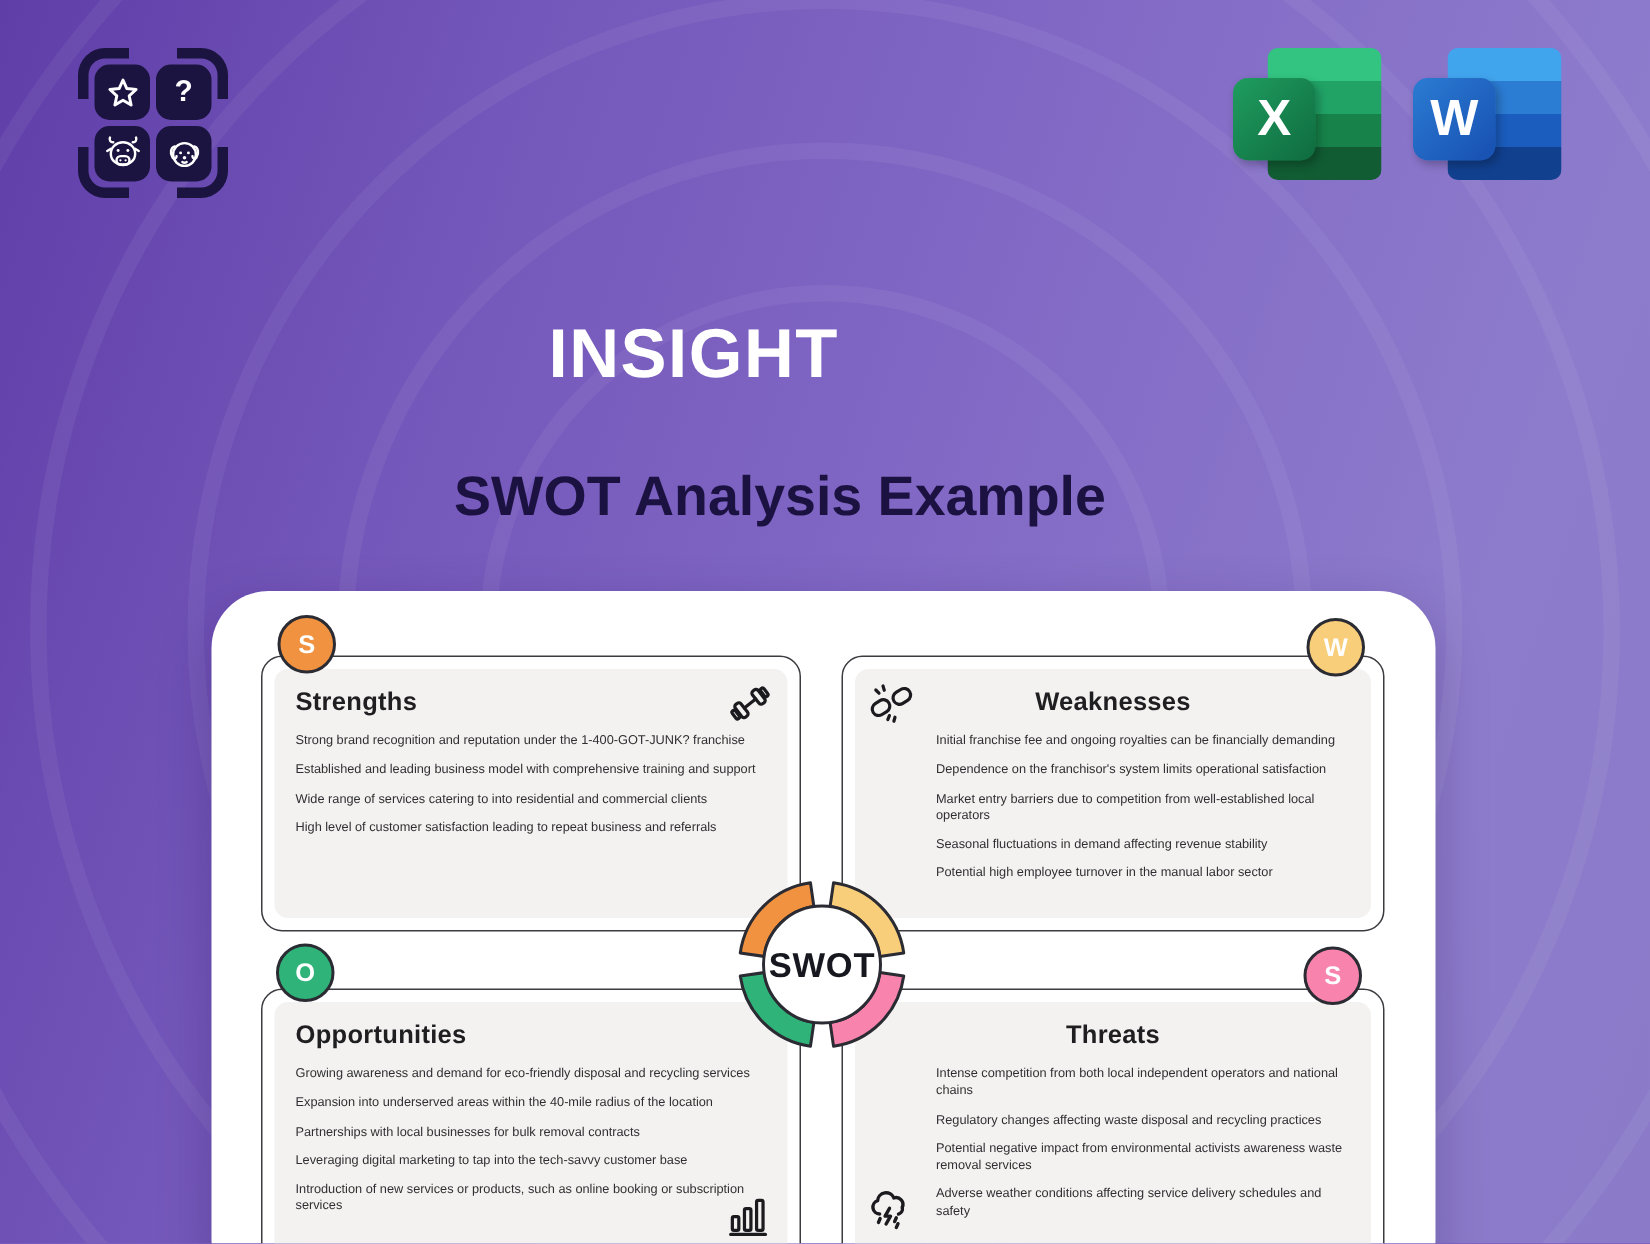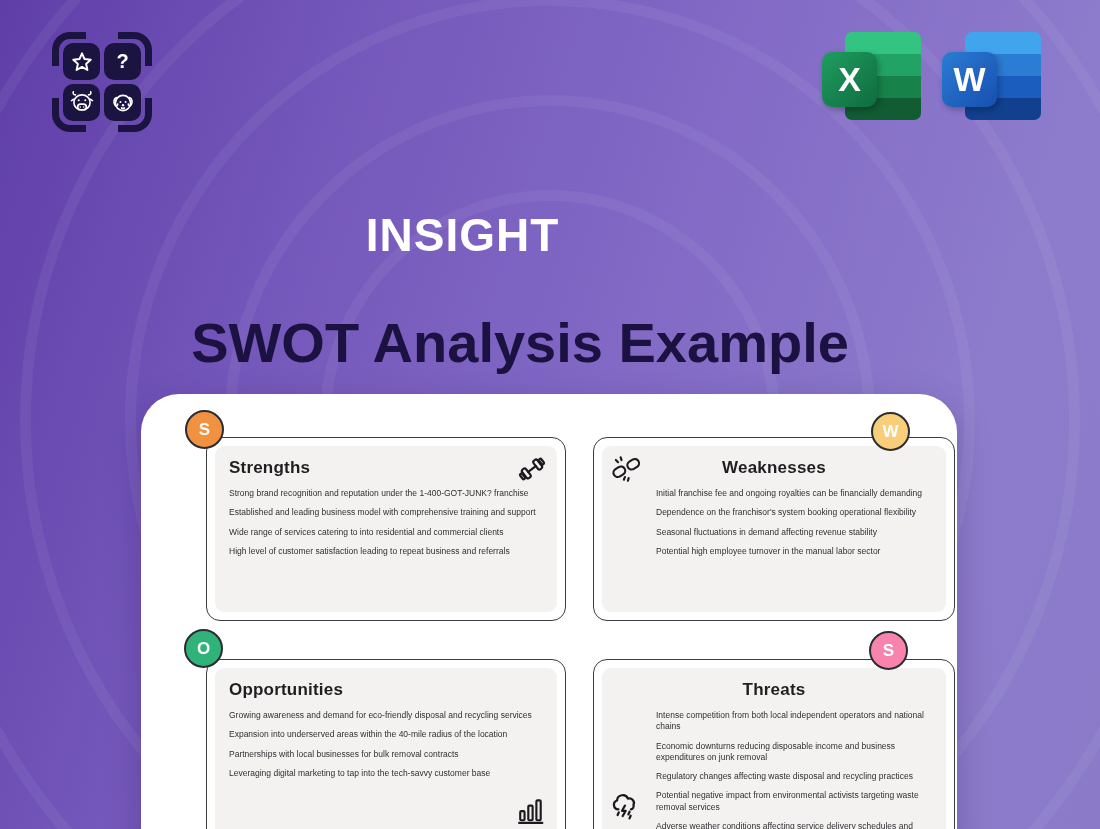--- a/index.html
+++ b/index.html
@@ -54,31 +54,31 @@
   .excel-tile { left: 822px; top: 52px; background: linear-gradient(135deg, #1f9d60, #0f6b3e); }
   .word-tile  { left: 942px; top: 52px; background: linear-gradient(135deg, #2b7cd3, #174fb0); }
 
   
   .brand-title {
     position: absolute; left: 0; top: 208px; width: 908px;
     text-align: center; color: #ffffff; font-size: 46px; font-weight: 700; letter-spacing: 1px; padding-left: 17px;
   }
   .main-title {
     position: absolute; left: 0; top: 310px; width: 1040px;
-    text-align: center; color: #1c1242; font-size: 56px; font-weight: 800; letter-spacing: 0;
+    text-align: center; color: #1c1242; font-size: 37px; font-weight: 800; letter-spacing: 0;
   }
 
   
   .panel {
     position: absolute; left: 141px; top: 394px; width: 816px; height: 470px;
     background: #ffffff; border-radius: 38px; box-shadow: 0 12px 34px rgba(30,10,70,0.25);
   }
   .card {
     position: absolute; background: #ffffff; border: 1.5px solid #3b3b40;
-    border-radius: 14px; padding: 8px; z-index: 2; margin-left: 32px;
+    border-radius: 14px; padding: 8px; z-index: 2;
   }
   .card-strengths     { left: 174px; top: 437px; width: 360px; height: 184px; }
   .card-weaknesses    { left: 561px; top: 437px; width: 362px; height: 184px; }
   .card-opportunities { left: 174px; top: 659px; width: 360px; height: 206px; }
   .card-threats       { left: 561px; top: 659px; width: 362px; height: 206px; }
   .card-inner {
     position: relative; width: 100%; height: 100%;
     background: #f3f2f0; border-radius: 9px; padding: 12px 14px 8px 14px;
   }
   .card-title { font-size: 17px; font-weight: 700; color: #1f1f22; letter-spacing: 0.2px; margin-bottom: 10px; }
@@ -215,21 +215,22 @@
           <rect x="3" y="14.5" width="11.5" height="8" rx="4" transform="rotate(-32 8.75 18.5)"></rect>
           <rect x="16" y="7.5" width="11.5" height="8" rx="4" transform="rotate(-32 21.75 11.5)"></rect>
           <line x1="5.5" y1="7.5" x2="7.5" y2="9.5"></line>
           <line x1="10" y1="5" x2="10.8" y2="7.6"></line>
           <line x1="14" y1="23.5" x2="13" y2="26"></line>
           <line x1="17.5" y1="24.5" x2="16.8" y2="27"></line>
         </svg>
       </span>
       <div class="bullets indent-left">
           <p>Initial franchise fee and ongoing royalties can be financially demanding</p>
-          <p>Dependence on the franchisor's system booking operational flexibility</p>
+          <p>Dependence on the franchisor's system limits operational satisfaction</p>
+          <p>Market entry barriers due to competition from well-established local operators</p>
           <p>Seasonal fluctuations in demand affecting revenue stability</p>
           <p>Potential high employee turnover in the manual labor sector</p>
         </div>
     </div>
   </div>
 
   <div class="card card-opportunities">
     <div class="card-inner">
       <h2 class="card-title">Opportunities</h2>
       <span class="card-icon icon-br">
@@ -238,53 +239,65 @@
           <rect x="10.5" y="9" width="4" height="13.5" rx="1"></rect>
           <rect x="18" y="4" width="4" height="18.5" rx="1"></rect>
           <line x1="2" y1="25" x2="23.5" y2="25"></line>
         </svg>
       </span>
       <div class="bullets">
           <p>Growing awareness and demand for eco-friendly disposal and recycling services</p>
           <p>Expansion into underserved areas within the 40-mile radius of the location</p>
           <p>Partnerships with local businesses for bulk removal contracts</p>
           <p>Leveraging digital marketing to tap into the tech-savvy customer base</p>
+          <p>Introduction of new services or products, such as online booking or subscription services</p>
         </div>
     </div>
   </div>
 
   <div class="card card-threats">
     <div class="card-inner">
       <h2 class="card-title title-right">Threats</h2>
       <span class="card-icon icon-bl">
         <svg width="34" height="34" viewBox="0 0 30 30">
           <path d="M9.2 18.8 a4 4 0 0 1-1.2-7.8 a5 5 0 0 1 9.6-1.6 a4 4 0 0 1 4.9 5.5 a3.3 3.3 0 0 1-2.2 4"></path>
           <path d="M15 15.5 l-2.6 4.6 h3.2 l-2.6 4.6"></path>
           <line x1="9.5" y1="21.5" x2="8.5" y2="23.8"></line>
           <line x1="19" y1="21" x2="18" y2="23.3"></line>
           <line x1="20" y1="24.5" x2="19" y2="26.8"></line>
         </svg>
       </span>
       <div class="bullets indent-left">
           <p>Intense competition from both local independent operators and national chains</p>
-          <p>Economic downturns reducing disposable income and business expenditures on junk removal</p>
           <p>Regulatory changes affecting waste disposal and recycling practices</p>
-          <p>Potential negative impact from environmental activists targeting waste removal services</p>
+          <p>Potential negative impact from environmental activists awareness waste removal services</p>
           <p>Adverse weather conditions affecting service delivery schedules and safety</p>
         </div>
     </div>
   </div>
 
   <div class="badge badge-strengths">
     <span>S</span>
   </div>
   <div class="badge badge-weaknesses">
     <span>W</span>
   </div>
   <div class="badge badge-opportunities">
     <span>O</span>
   </div>
   <div class="badge badge-threats">
     <span>S</span>
   </div>
 
+  <div class="donut">
+    <svg width="120" height="120" viewBox="-60 -60 120 120">
+      <g stroke="#2b2b33" stroke-width="2" stroke-linejoin="round">
+        <path d="M -54.5 -7.7 A 55 55 0 0 1 -7.7 -54.5 L -5.4 -38.6 A 39 39 0 0 0 -38.6 -5.4 Z" fill="#F0923F"></path>
+        <path d="M 7.7 -54.5 A 55 55 0 0 1 54.5 -7.7 L 38.6 -5.4 A 39 39 0 0 0 5.4 -38.6 Z" fill="#F8CE7A"></path>
+        <path d="M 54.5 7.7 A 55 55 0 0 1 7.7 54.5 L 5.4 38.6 A 39 39 0 0 0 38.6 5.4 Z" fill="#F884AE"></path>
+        <path d="M -7.7 54.5 A 55 55 0 0 1 -54.5 7.7 L -38.6 5.4 A 39 39 0 0 0 -5.4 38.6 Z" fill="#2FB379"></path>
+        <circle cx="0" cy="0" r="39" fill="#ffffff"></circle>
+      </g>
+      <text x="0" y="8" text-anchor="middle" font-family="Liberation Sans, sans-serif" font-size="23" font-weight="800" letter-spacing="0.5" fill="#17171f" id="swot-label">SWOT</text>
+    </svg>
+  </div>
 
 </div>
 
 </body></html>

